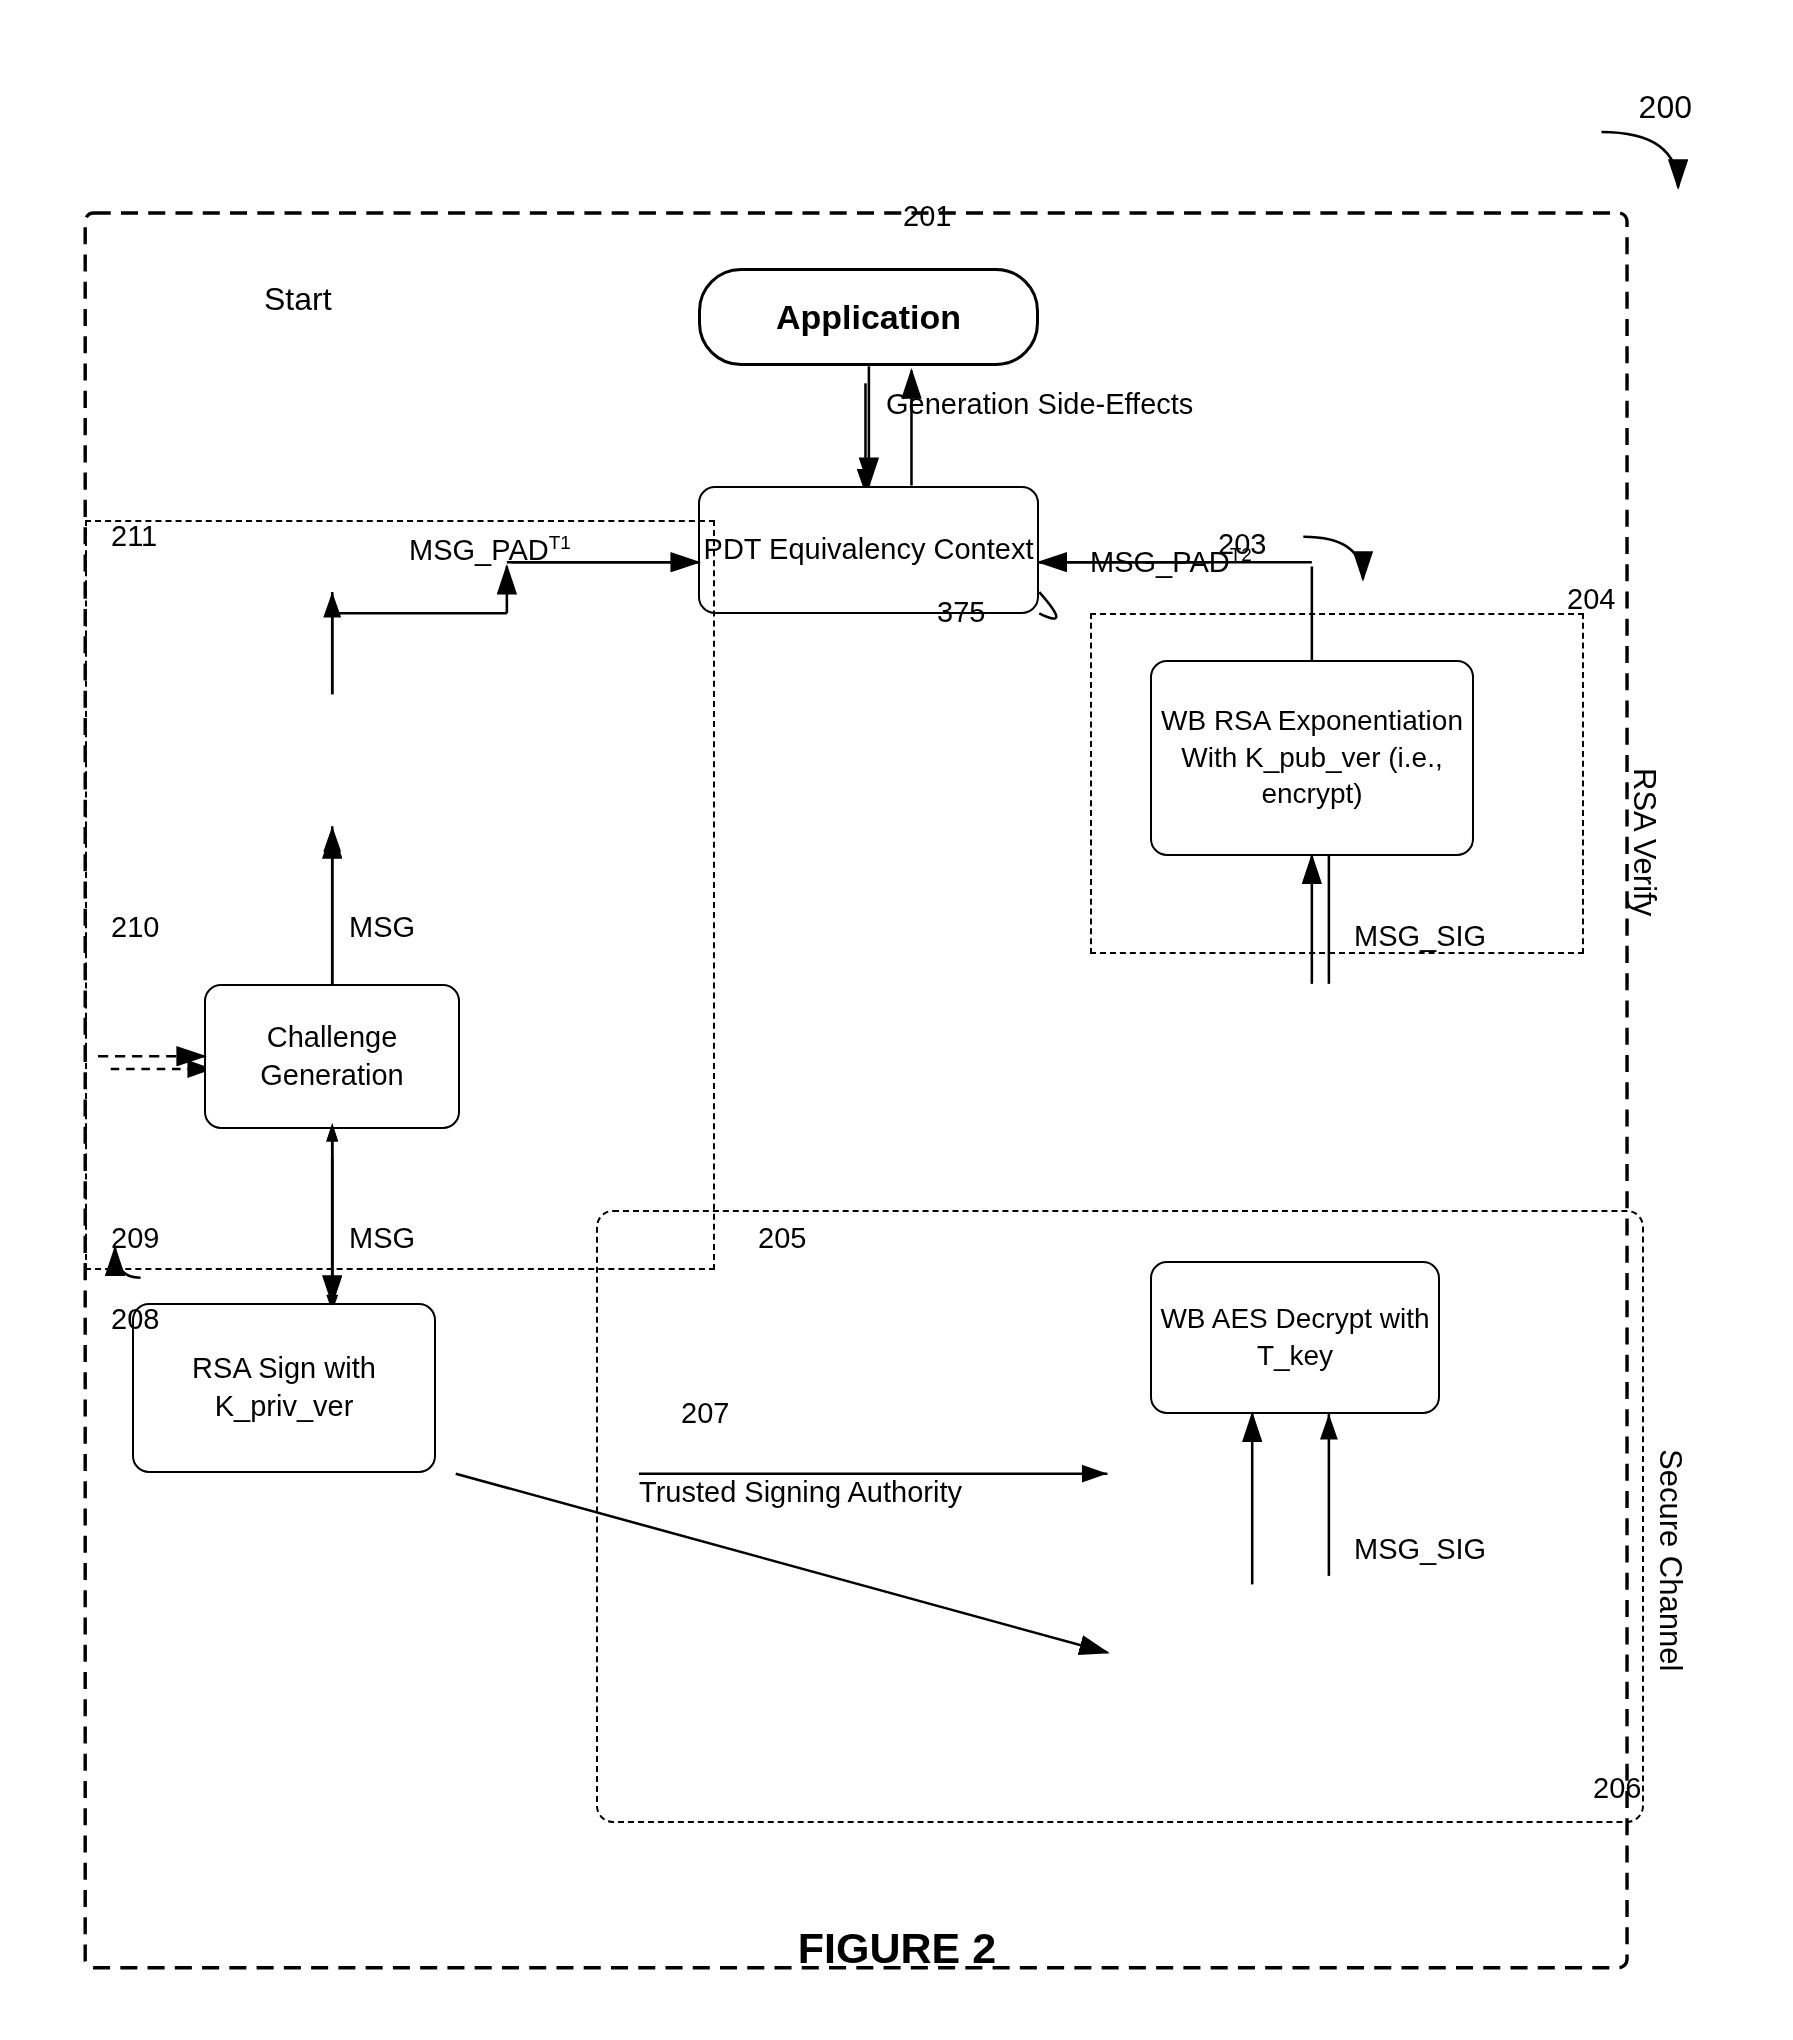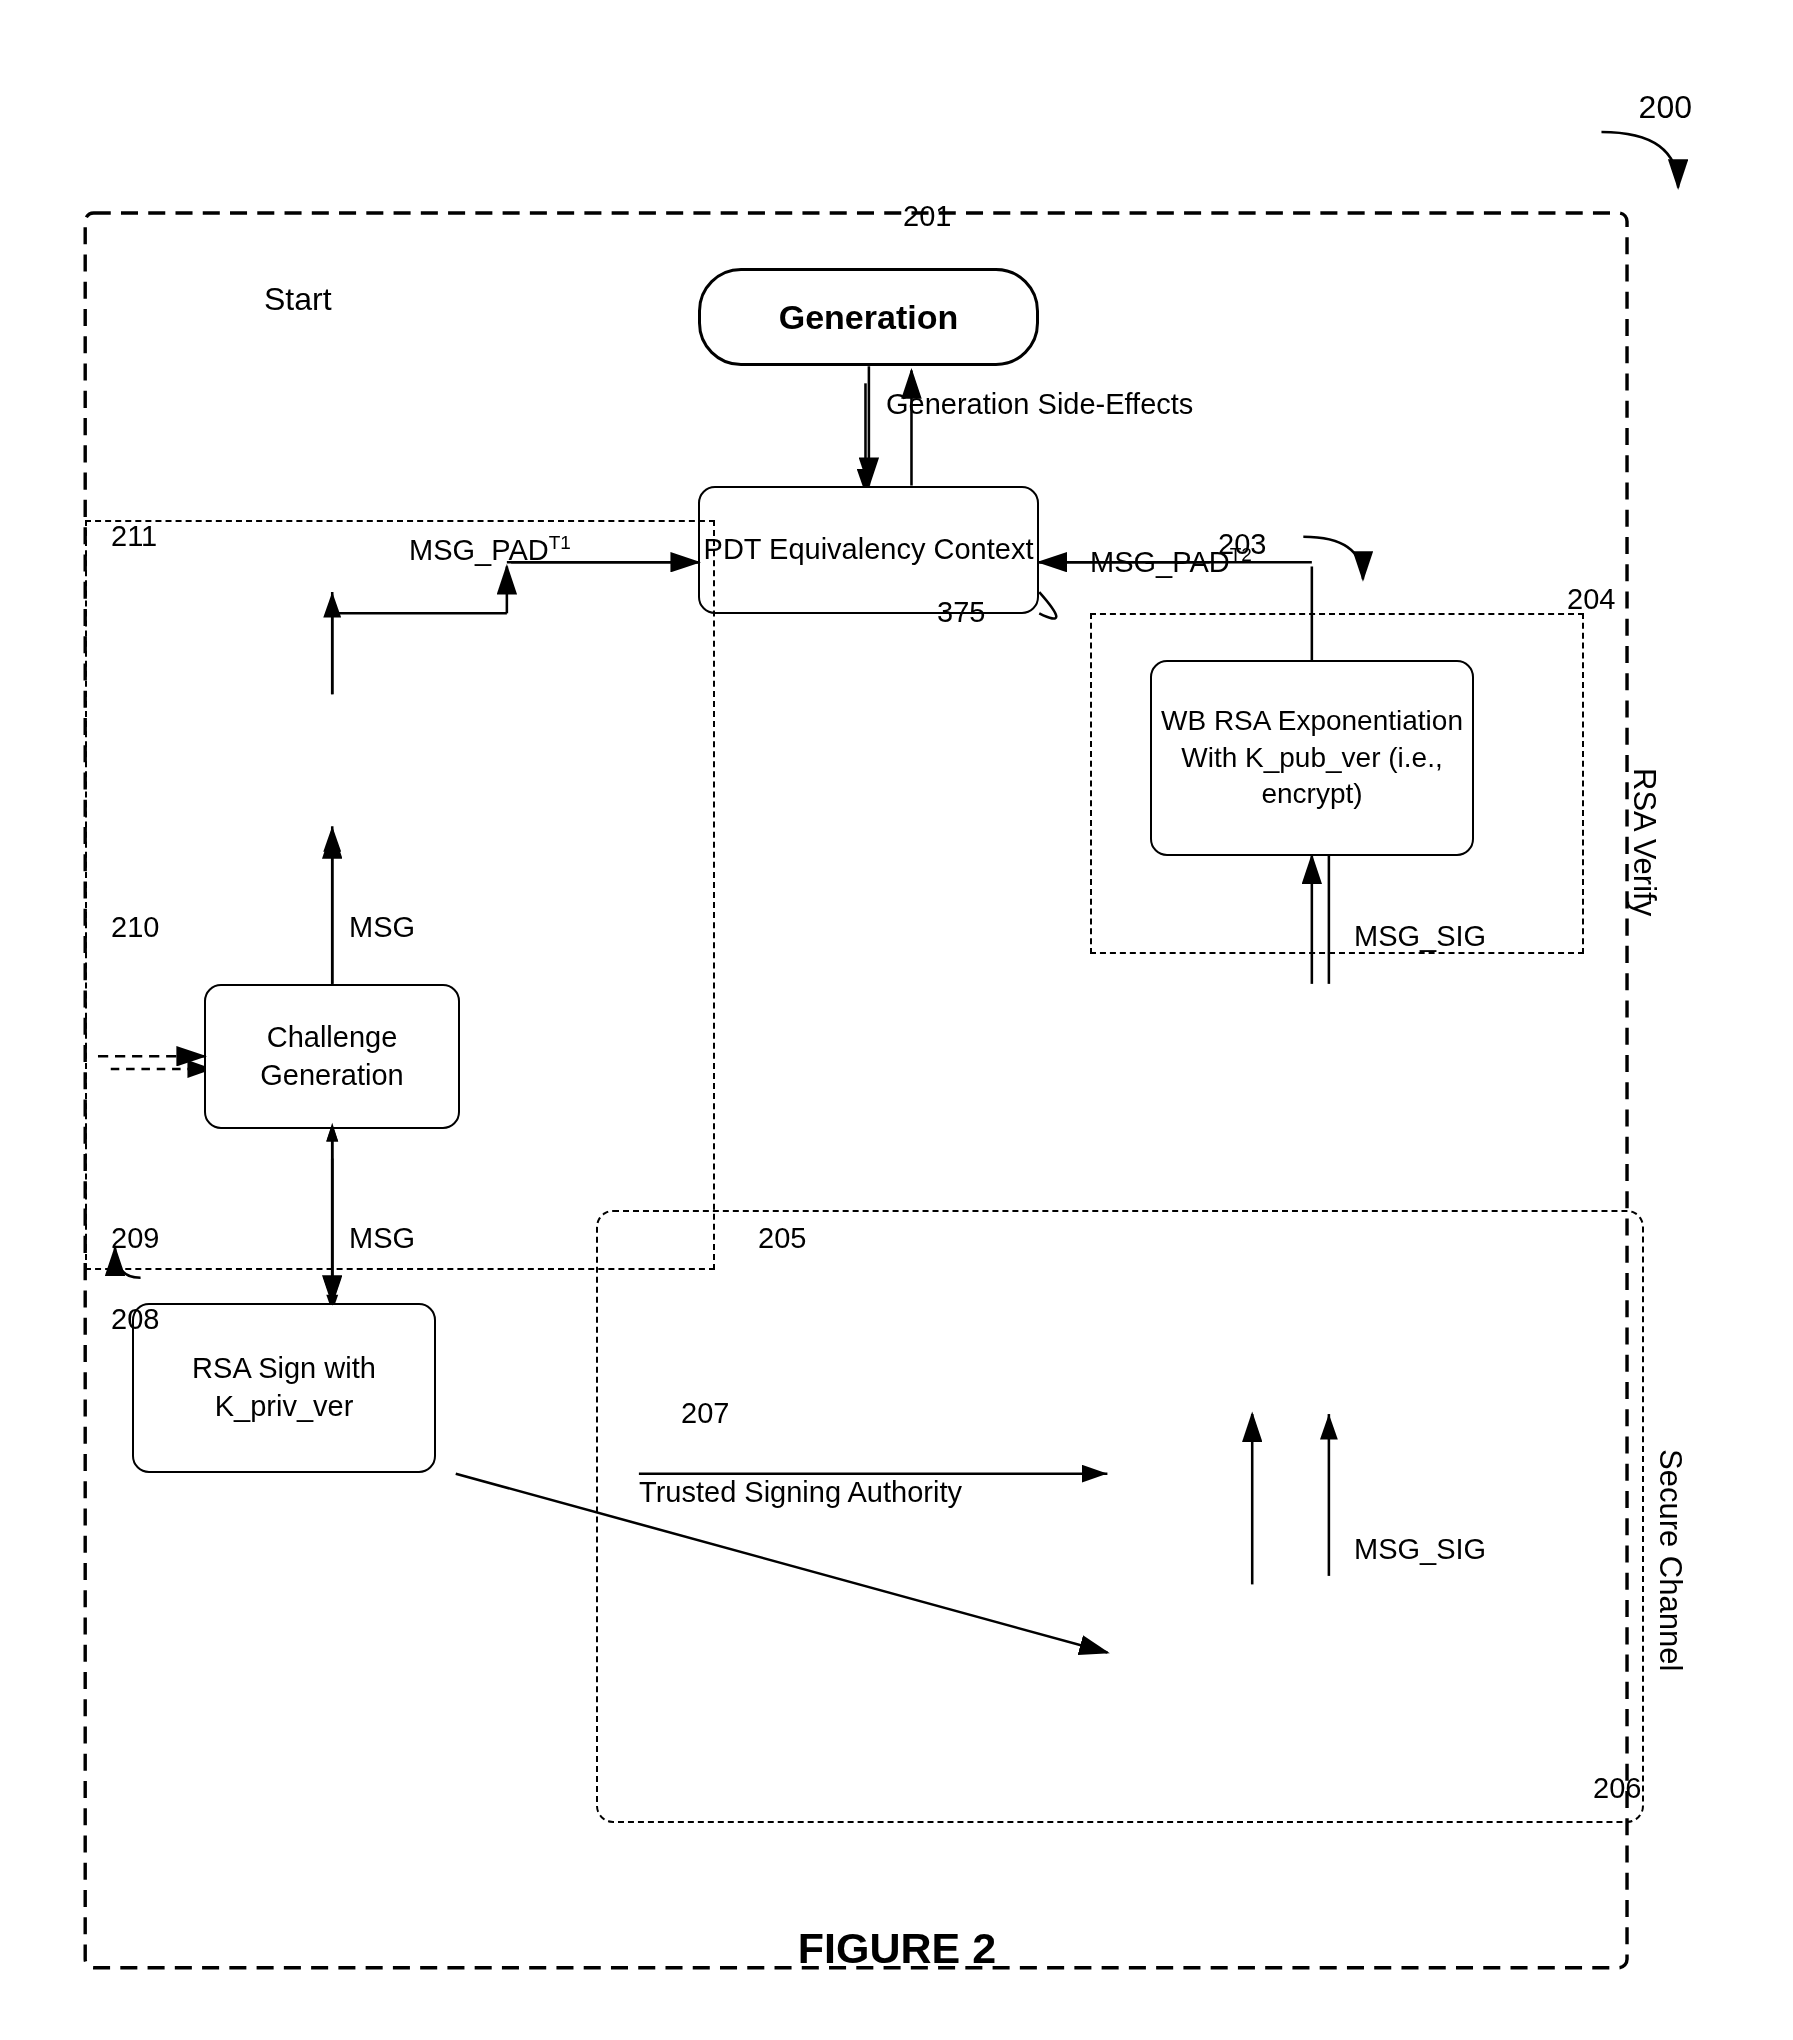--- a/index.html
+++ b/index.html
@@ -127,41 +127,46 @@
 
     <line x1="1560" y1="1850" x2="1560" y2="1660" stroke="#000" stroke-width="3" marker-end="url(#arrowhead)"></line>
 
     <line x1="750" y1="1730" x2="1300" y2="1730" stroke="#000" stroke-width="3" marker-end="url(#arrowhead)"></line>
 
     <line x1="130" y1="1255" x2="250" y2="1255" stroke="#000" stroke-width="3" stroke-dasharray="10,8" marker-end="url(#arrowhead)"></line>
 
   </svg>
 
   <div class="box box-rounded" style="left:698px; top:268px; width:341px; height:98px; font-size:34px; font-weight:bold; border-width:3.4px;">
-    <span>Generation</span>
+    <span>Application</span>
   </div>
 
   <div class="box box-rounded-sm" style="left:698px; top:486px; width:341px; height:128px; font-size:29px; border-width:2.6px;">
     <span>PDT Equivalency
 Context</span>
   </div>
 
 
   <div class="box box-rounded-sm" style="left:1150px; top:660px; width:324px; height:196px; font-size:28px; border-width:2.6px;">
     <span>WB RSA
 Exponentiation
 With K_pub_ver
 (i.e., encrypt)</span>
   </div>
 
   <div class="box box-rounded-sm" style="left:204px; top:984px; width:256px; height:145px; font-size:29px; border-width:2.6px;">
     <span>Challenge
 Generation</span>
   </div>
 
+  <div class="box box-rounded-sm" style="left:1150px; top:1261px; width:290px; height:153px; font-size:28px; border-width:2.6px;">
+    <span>WB AES
+Decrypt with
+T_key</span>
+  </div>
 
   <div class="box box-rounded-sm" style="left:132px; top:1303px; width:304px; height:170px; font-size:29px; border-width:2.6px;">
     <span>RSA Sign with
 K_priv_ver</span>
   </div>
 
 
   <div class="dashed-box" style="left:85px; top:520px; width:630px; height:750px; border-width:2.6px;"></div>
 
   <div class="dashed-box" style="left:1090px; top:613px; width:494px; height:341px; border-width:2.6px;"></div>

